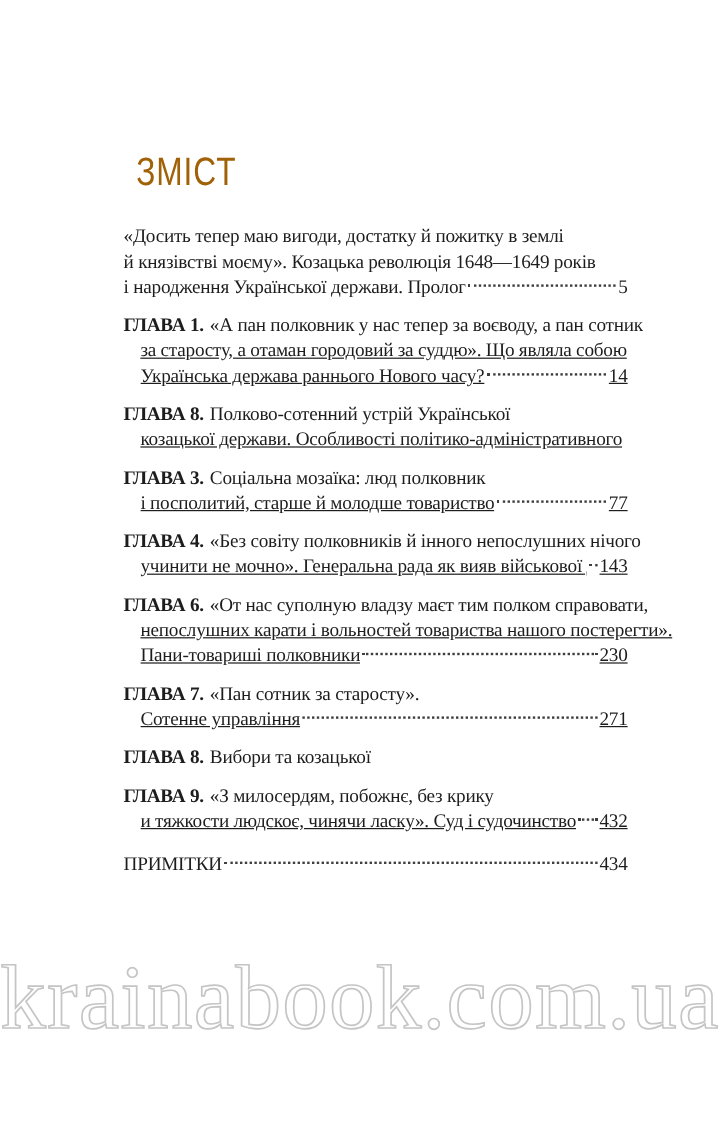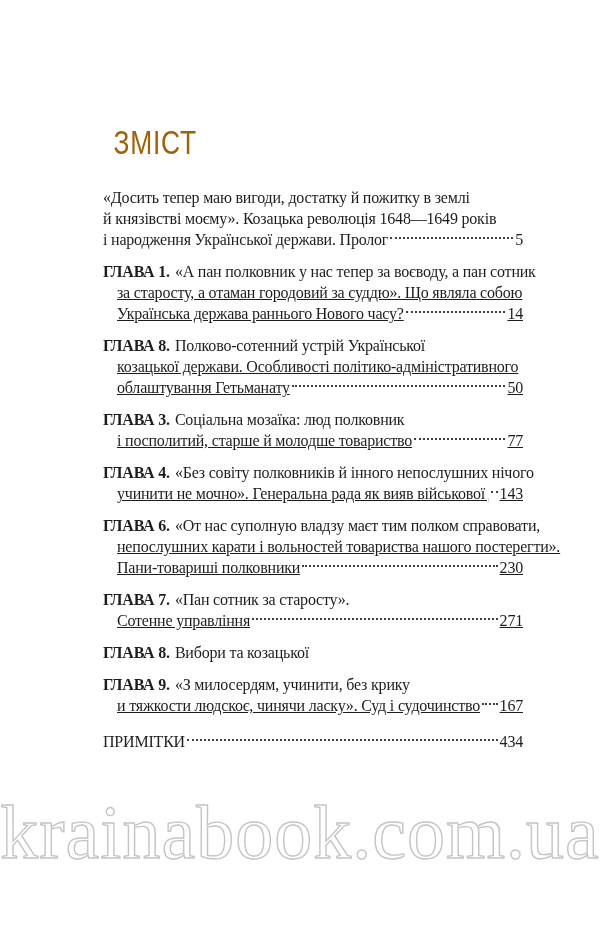--- a/index.html
+++ b/index.html
@@ -82,25 +82,20 @@
     <div class="line last">
       <span class="lt">Українська держава раннього Нового часу?</span>
       <span class="dots"></span>
       <span class="pg">14</span>
     </div>
   </div>
 
   <div class="entry ch">
     <div class="line"><span class="label">ГЛАВА 8.</span><span>Полково-сотенний устрій Української</span></div>
     <div class="line"><span>козацької держави. Особливості політико-адміністративного</span></div>
-    <div class="line last">
-      <span class="lt">облаштування Гетьманату</span>
-      <span class="dots"></span>
-      <span class="pg">50</span>
-    </div>
   </div>
 
   <div class="entry ch">
     <div class="line"><span class="label">ГЛАВА 3.</span><span>Соціальна мозаїка: люд полковник</span></div>
     <div class="line last">
       <span class="lt">і посполитий, старше й молодше товариство</span>
       <span class="dots"></span>
       <span class="pg">77</span>
     </div>
   </div>
@@ -132,25 +127,25 @@
       <span class="dots"></span>
       <span class="pg">271</span>
     </div>
   </div>
 
   <div class="entry ch">
     <div class="line"><span class="label">ГЛАВА 8.</span><span>Вибори та козацької</span></div>
   </div>
 
   <div class="entry ch">
-    <div class="line"><span class="label">ГЛАВА 9.</span><span>«З милосердям, учинити, без крику</span></div>
+    <div class="line"><span class="label">ГЛАВА 9.</span><span>«З милосердям, побожнє, без крику</span></div>
     <div class="line last">
       <span class="lt">и тяжкости людскоє, чинячи ласку». Суд і судочинство</span>
       <span class="dots"></span>
-      <span class="pg">167</span>
+      <span class="pg">432</span>
     </div>
   </div>
 
   <div class="entry plain notes">
     <div class="line last">
       <span class="lt">ПРИМІТКИ</span>
       <span class="dots"></span>
       <span class="pg">434</span>
     </div>
   </div>

